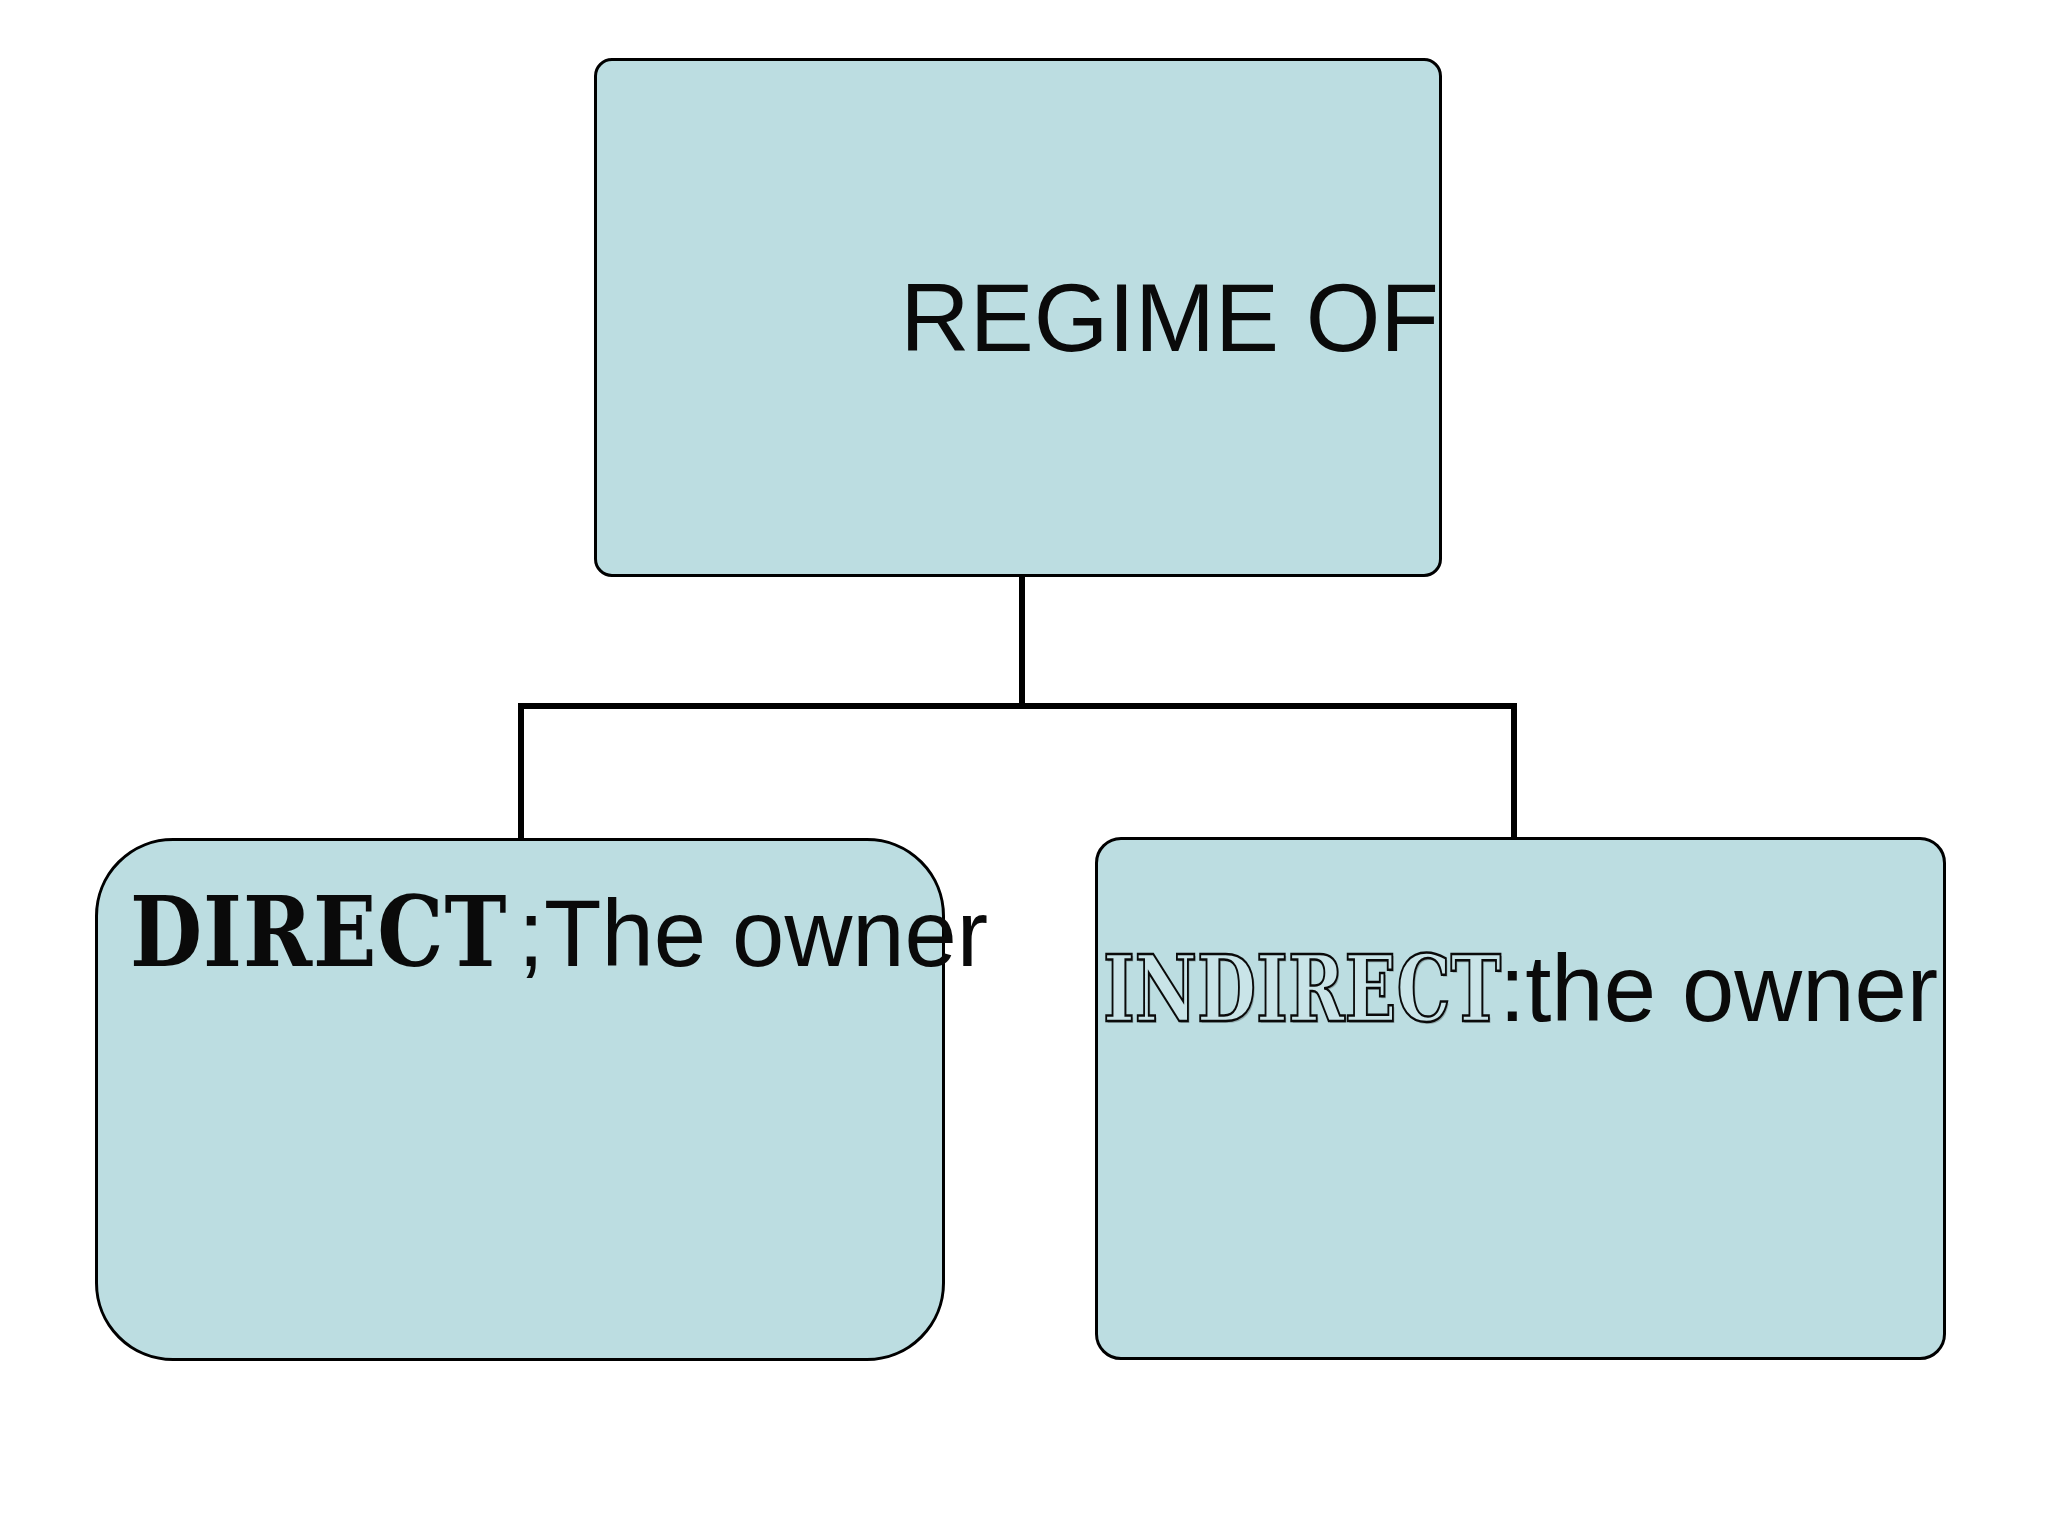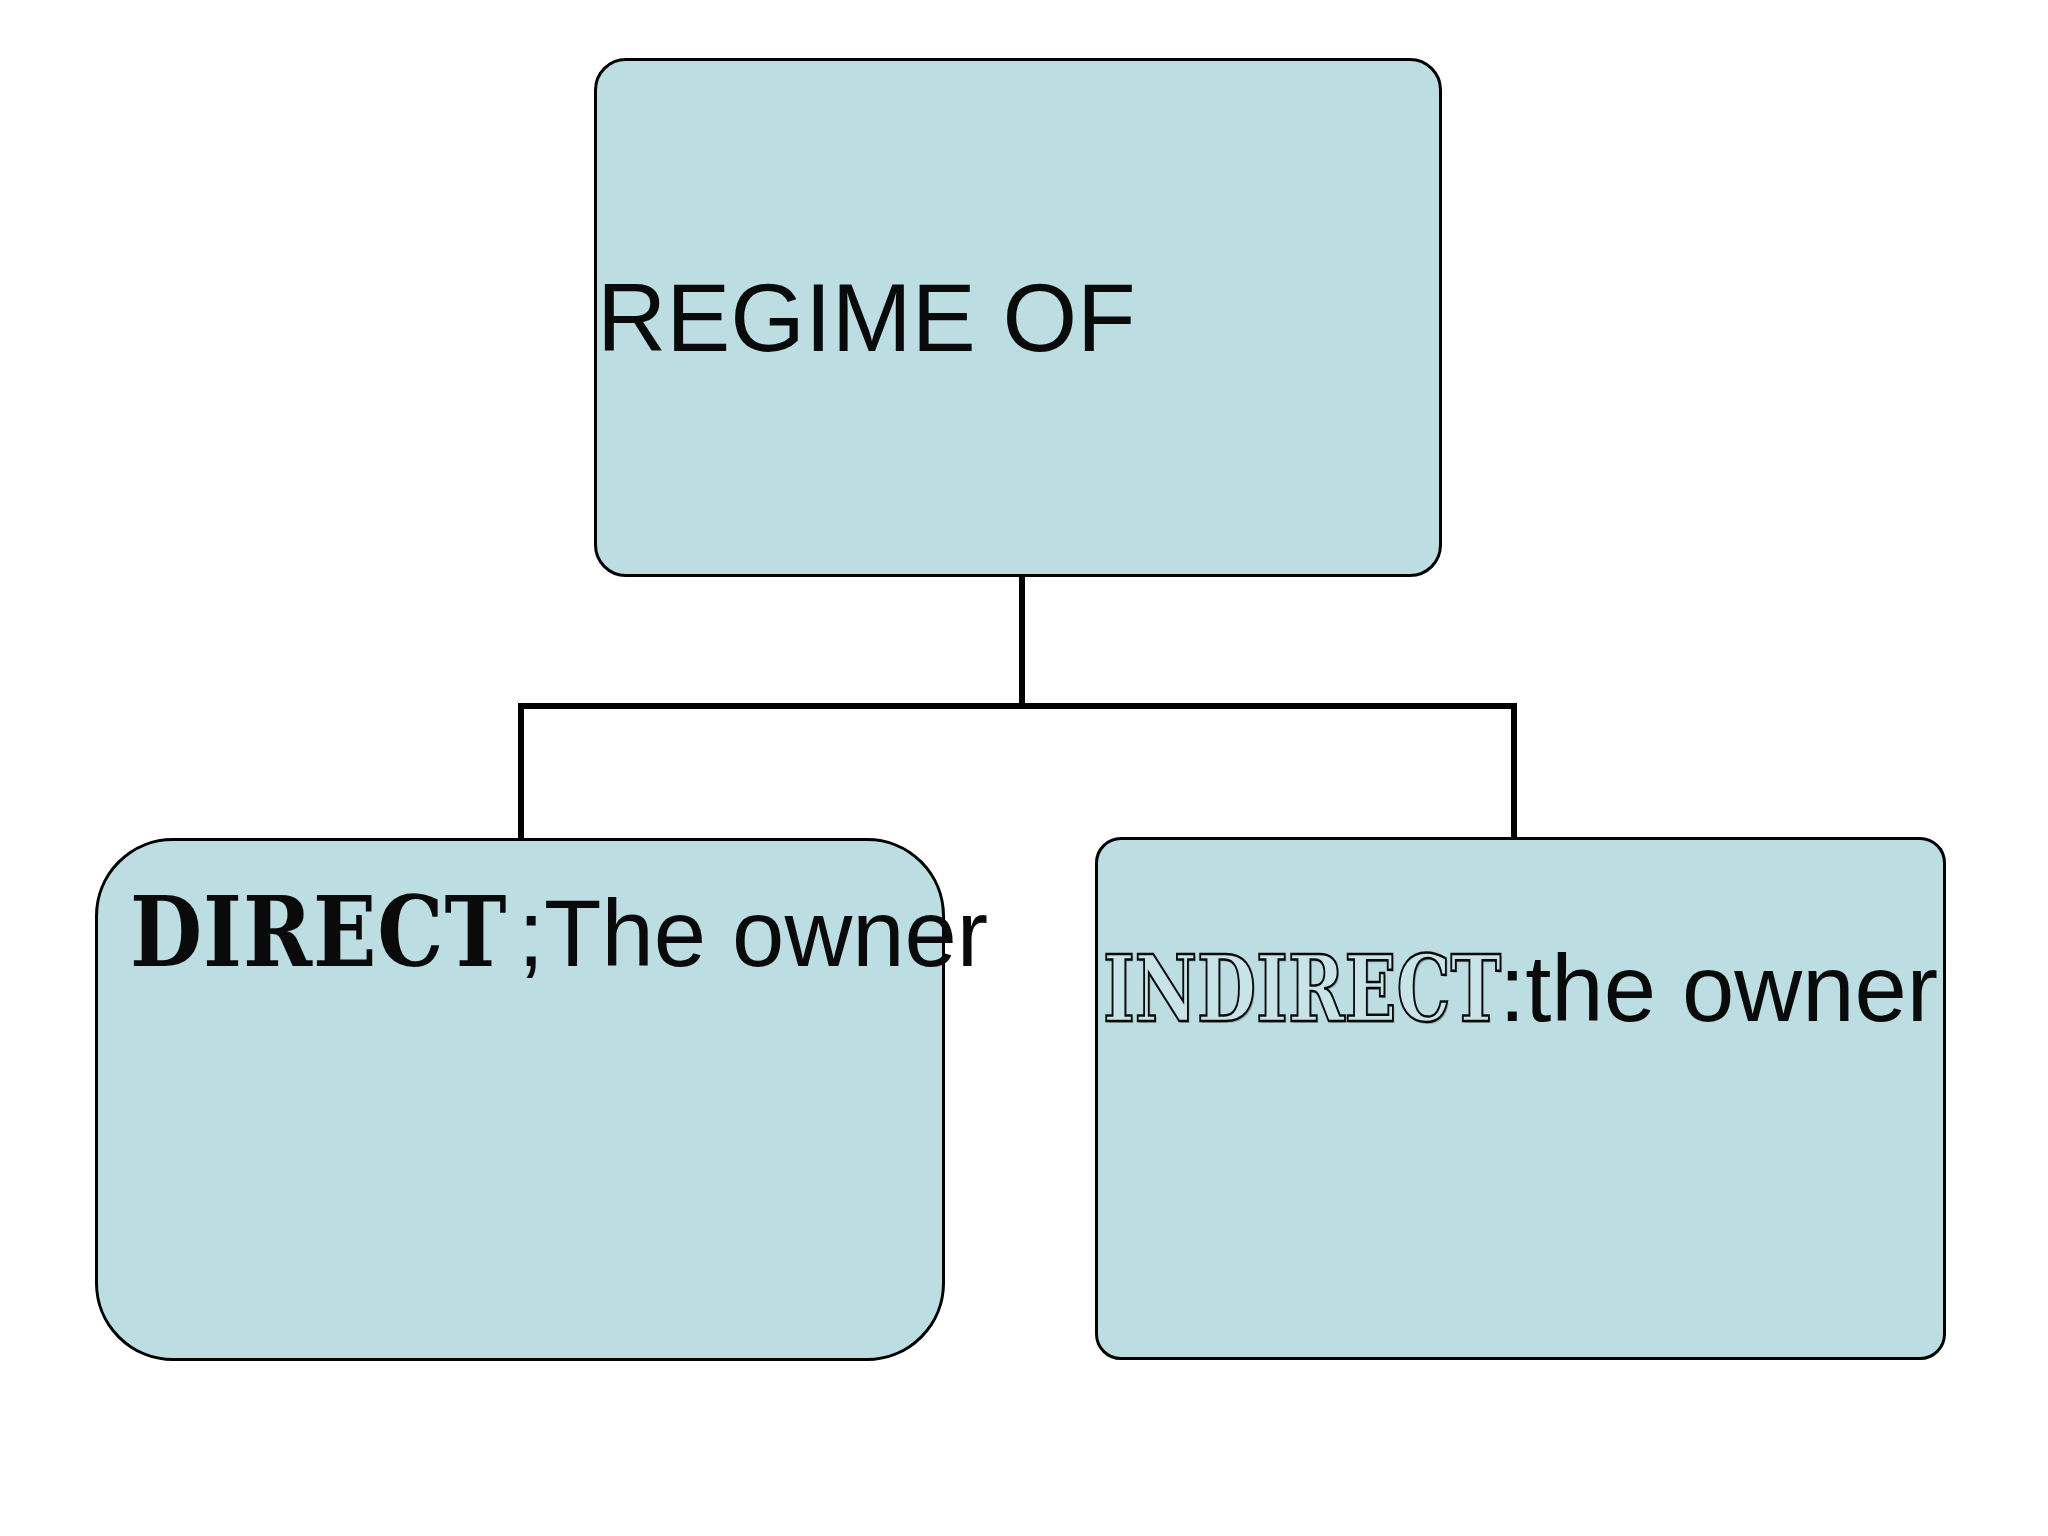--- a/index.html
+++ b/index.html
@@ -21,25 +21,25 @@
     background: #bcdde1;
     border: 3px solid #000000;
     box-sizing: border-box;
     text-align: center;
   }
   .node-root {
     left: 594px;
     top: 58px;
     width: 848px;
     height: 519px;
-    border-radius: 32px;
+    border-radius: 18px;
     display: flex;
     flex-direction: column;
     justify-content: center;
-    align-items: flex-start;
+    align-items: flex-end;
   }
   .node-root .tline {
     font-size: 96px;
     line-height: 118px;
     white-space: nowrap;
   }
   .node-left {
     left: 95px;
     top: 838px;
     width: 850px;

